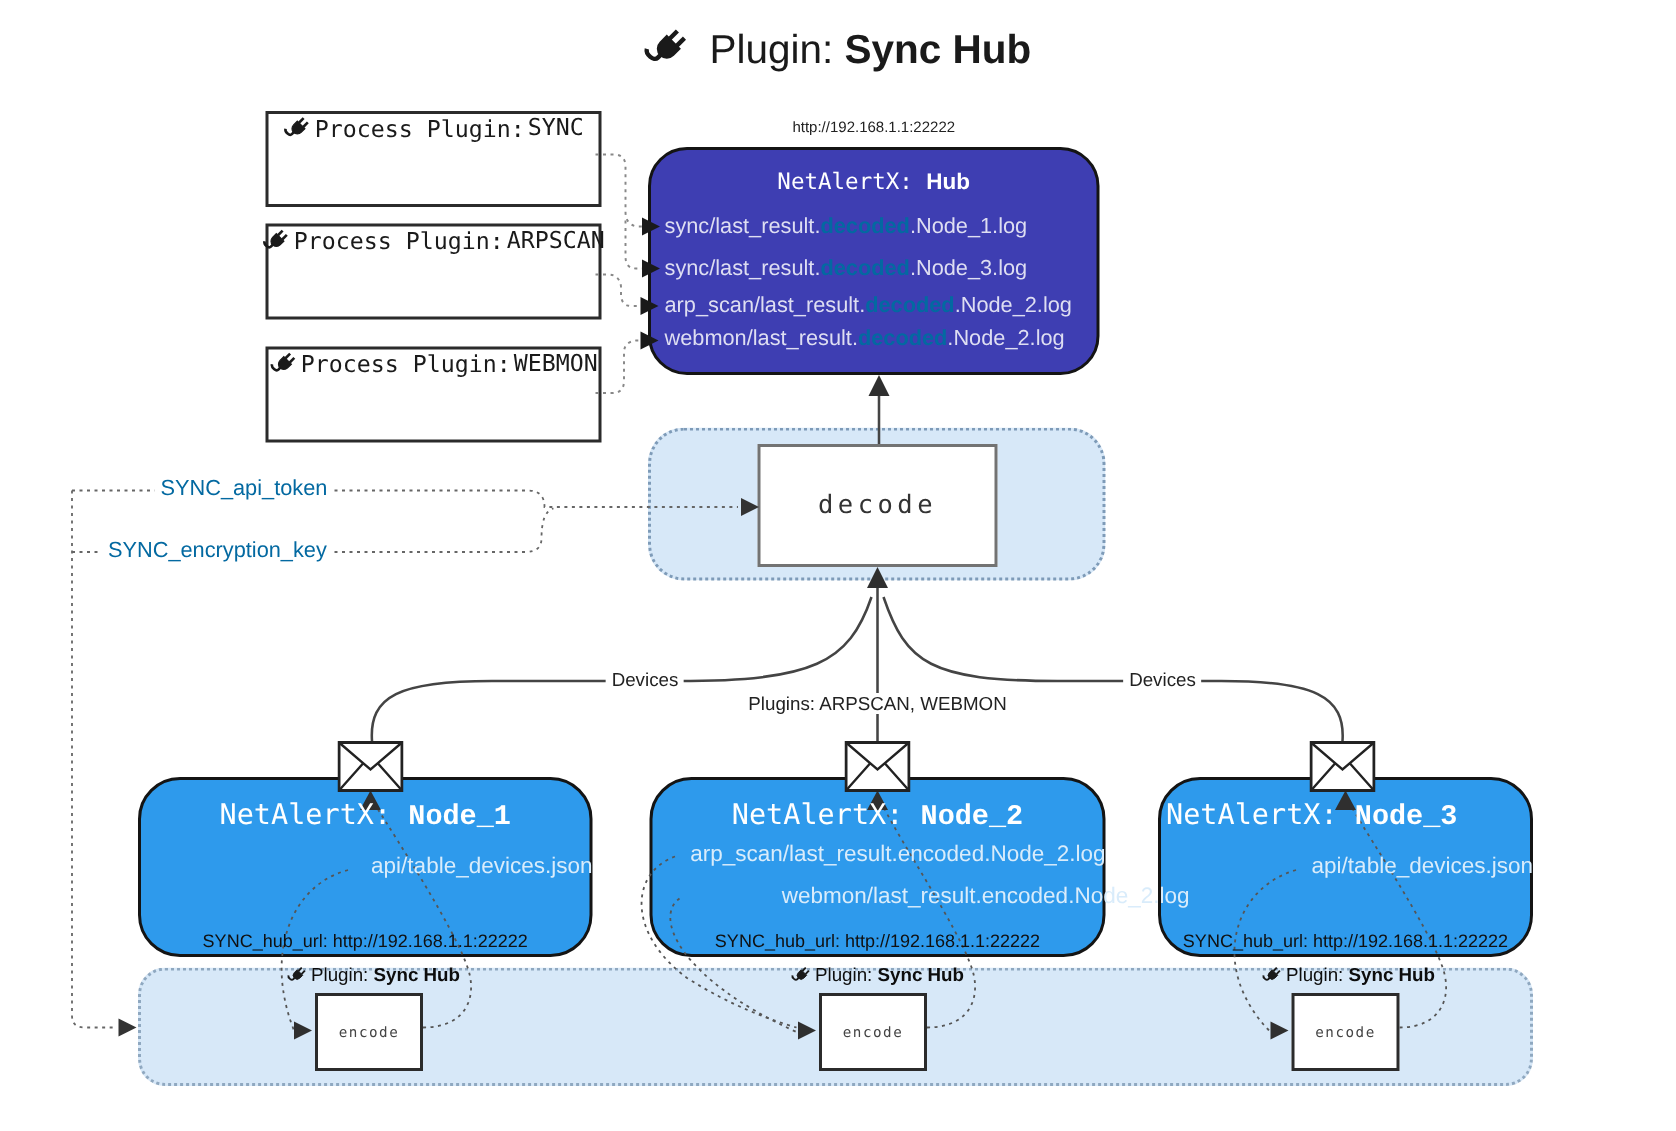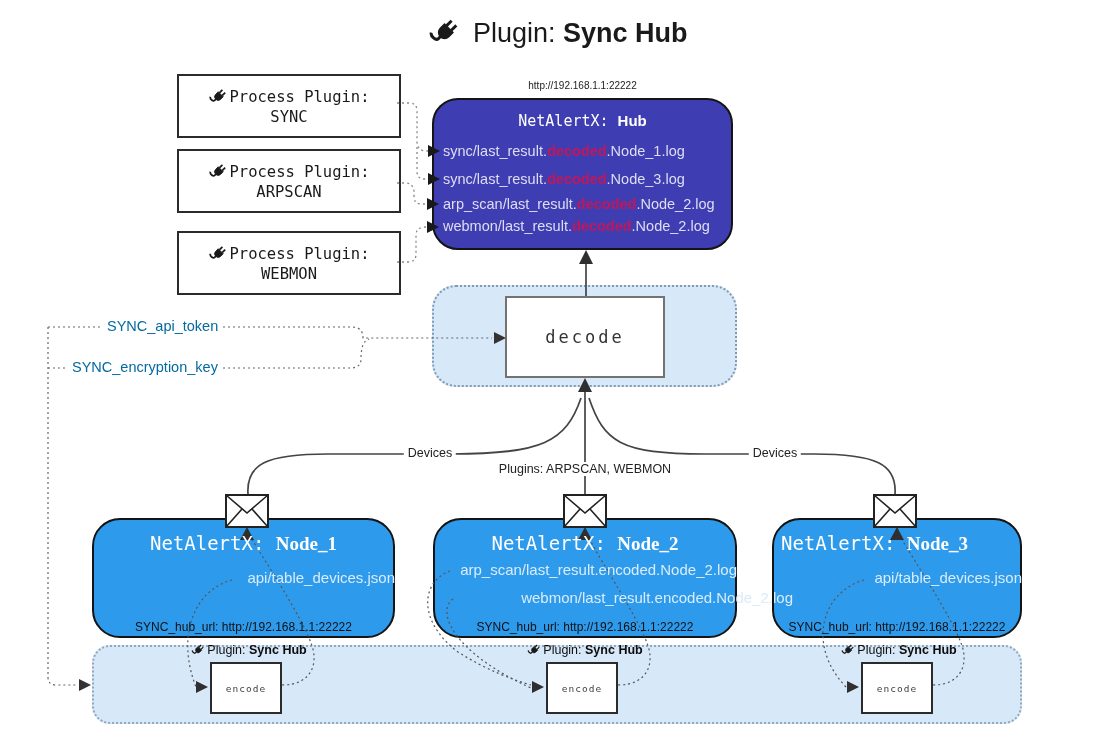--- a/index.html
+++ b/index.html
@@ -11,49 +11,49 @@
   
   .title{left:0;top:16px;width:100%;text-align:center;font-size:27px;color:#1a1a1a;z-index:6;}
   .title b{font-weight:bold;}
   .plug-lg{display:inline-block;width:32px;height:32px;vertical-align:-6px;margin-right:4px;}
   .plug-sm{display:inline-block;width:19px;height:19px;vertical-align:-4px;margin-right:2px;}
   .plug-xs{display:inline-block;width:14px;height:14px;vertical-align:-3px;margin-right:2px;}
 
   
   .pbox{left:177px;width:220px;height:60px;background:#fff;border:2px solid #2b2b2b;z-index:4;
         font-family:"DejaVu Sans Mono",monospace;font-size:15.5px;color:#1a1a1a;text-align:center;
-        display:flex;flex-direction:column;justify-content:center;gap:2px;}
+        display:flex;justify-content:center;gap:2px;}
   .pbox .l1{white-space:nowrap;}
 
   
   .hub-url{left:432px;top:80px;width:301px;text-align:center;font-size:10px;color:#222;z-index:6;}
   .hub{left:432px;top:98px;width:301px;height:152px;background:#3E3EB2;border:2px solid #141414;
        border-radius:26px;z-index:2;box-sizing:border-box;}
   .hub-title{left:432px;top:112px;width:301px;text-align:center;z-index:6;color:#fff;
              font-family:"DejaVu Sans Mono",monospace;font-size:15px;}
   .hub-title b{font-family:"Liberation Sans",sans-serif;font-weight:bold;}
   .hub-line{left:443px;width:290px;height:20px;font-size:14.5px;color:#DEDEF2;z-index:6;white-space:nowrap;}
-  .hub-line b{color:#be185d;}
+  .hub-line b{color:#0369a1;}
 
   
   .panel{background:#D7E8F8;border:2px dotted #7E9BB8;box-sizing:border-box;z-index:1;}
   .decode-panel{left:432px;top:285px;width:305px;height:102px;border-radius:24px;}
   .decode-box{left:505px;top:296px;width:160px;height:82px;background:#fff;border:2px solid #737373;
               z-index:4;box-sizing:border-box;display:flex;align-items:center;justify-content:center;
               font-family:"DejaVu Sans Mono",monospace;font-size:17px;letter-spacing:3px;color:#333;}
 
   
   .tag{z-index:6;background:#fff;padding:0 4px;font-size:14.5px;color:#0369a1;white-space:nowrap;}
   .edge-label{z-index:6;background:#fff;padding:0 4px;font-size:12.5px;color:#222;white-space:nowrap;
               transform:translateX(-50%);}
 
   
   .node{background:#2E9AEC;border:2px solid #141414;border-radius:28px;z-index:2;box-sizing:border-box;}
   .node-title{text-align:center;z-index:6;color:#fff;font-family:"DejaVu Sans Mono",monospace;font-size:19px;white-space:nowrap;}
-  .node-title b{font-family:Liberation Serif, serif;font-weight:bold;}
+  .node-title b{font-family:Liberation Mono, monospace;font-weight:bold;}
   .node-file{text-align:right;z-index:6;color:#D9ECFB;font-size:15px;white-space:nowrap;}
   .node-url{text-align:center;z-index:6;color:#101010;font-size:12px;white-space:nowrap;}
 
   .envelope{z-index:7;}
 
   
   .strip{left:92px;top:645px;width:930px;height:79px;border-radius:18px;background:#D7E8F8;
          border:2px dotted #8FA8C0;box-sizing:border-box;z-index:1;}
   .strip-label{top:643px;z-index:6;font-size:12.5px;color:#0d0d0d;white-space:nowrap;transform:translateX(-50%);}
   .strip-label b{font-weight:bold;}

